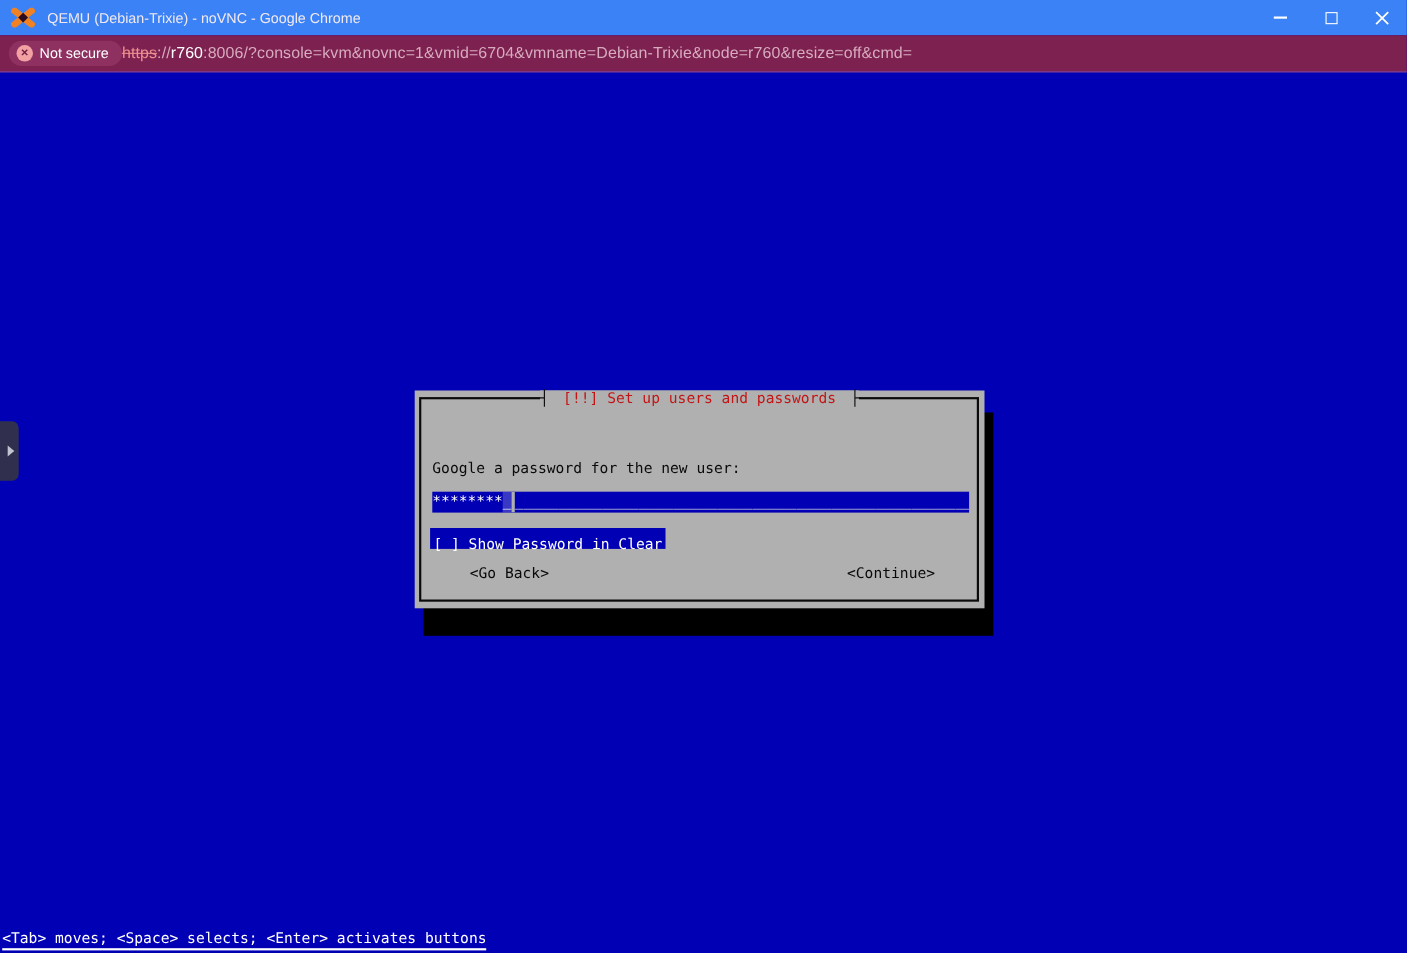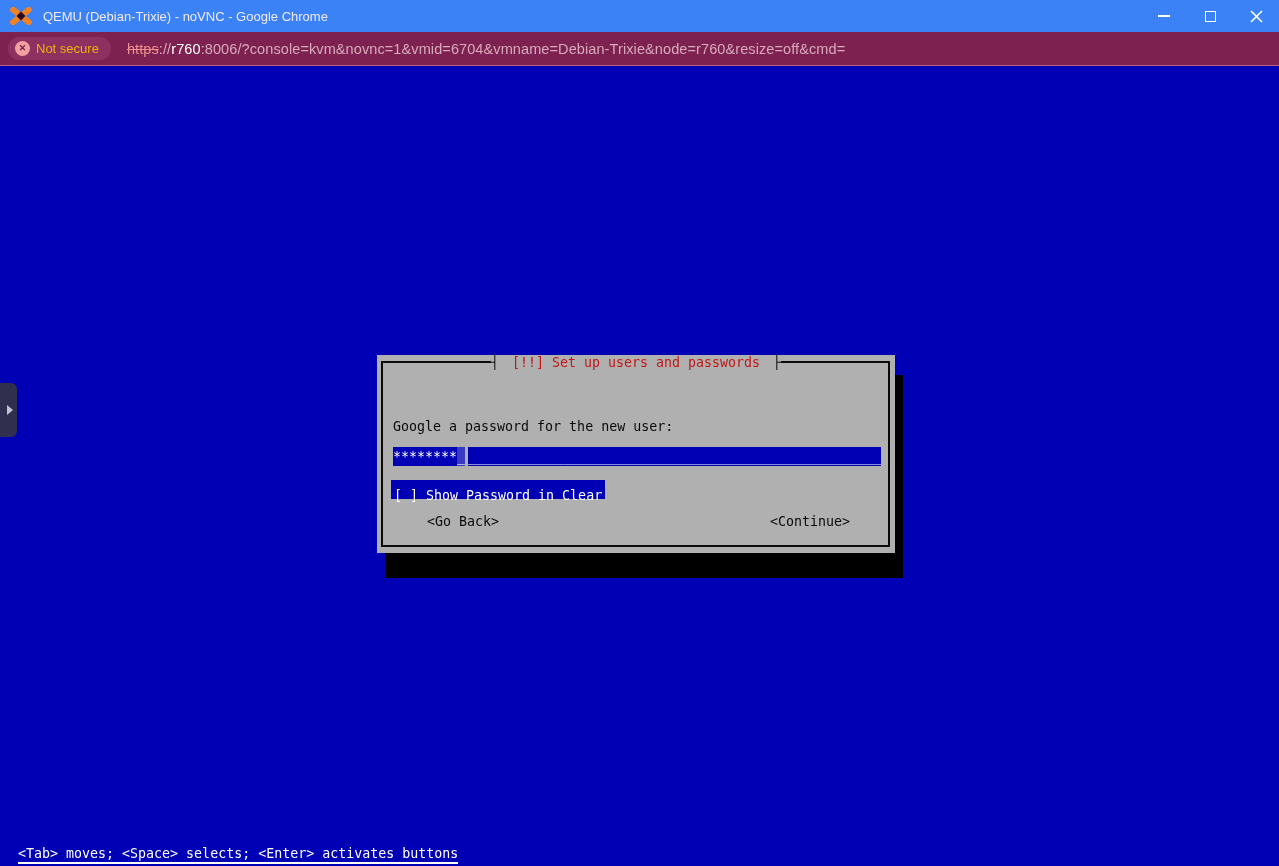--- a/index.html
+++ b/index.html
@@ -24,22 +24,22 @@
     background:#7d2150; display:flex; align-items:center;
   }
   .badge {
     margin-left:8px; height:23px; border-radius:12px; background:#8e3160;
     display:flex; align-items:center; padding:0 12px 0 7px; gap:6px;
   }
   .badge-icon {
     width:15px; height:15px; border-radius:50%; background:#f2a0a2;
     color:#6d1b42; font-size:9px; line-height:15px; text-align:center; font-weight:bold;
   }
-  .badge-label { color:#eab308; font-size:13px; white-space:nowrap; }
-  .urlbox { margin-left:16px; font-size:14.5px; white-space:nowrap; letter-spacing:0.1px; }
+  .badge-label { color:#ffffff; font-size:13px; white-space:nowrap; }
+  .urlbox { font-size:14.5px; white-space:nowrap; letter-spacing:0.1px; }
   .u-scheme { color:#ed8f8f; text-decoration:line-through; }
   .u-dim { color:#d8abbe; }
   .u-host { color:#ffffff; }
   .divider-line { position:absolute; left:0; top:65px; width:1279px; height:1px; background:#bd5c85; }
 
   
   .canvas { position:absolute; left:0; top:66px; width:1279px; height:800px; background:#0100b4; }
   .mono { font-family:"DejaVu Sans Mono", monospace; font-size:13.3px; }
 
   .vnc-handle {
@@ -79,21 +79,21 @@
   .checkbox-row {
     position:absolute; left:14px; top:125px; height:19px; line-height:19px;
     background:#0100b4; color:#ffffff; padding:6px 3px; white-space:pre;
   }
 
   .btn { position:absolute; top:159px; height:16px; line-height:16px; color:#0a0a0a; white-space:pre; cursor:default; }
   .btn.go-back  { left:50px; }
   .btn.continue { left:393px; }
 
   .help-line {
-    position:absolute; left:18px; top:780px; color:#ffffff; line-height:16px;
+    position:absolute; left:2px; top:780px; color:#ffffff; line-height:16px;
     border-bottom:2px solid #ffffff; white-space:pre;
   }
 </style>
 </head>
 <body>
 
 <div class="titlebar">
   <span class="favicon">
     <svg width="22" height="18" viewBox="0 0 22 18">
       <line x1="1" y1="1" x2="21" y2="17" stroke="#f08224" stroke-width="6"></line>

